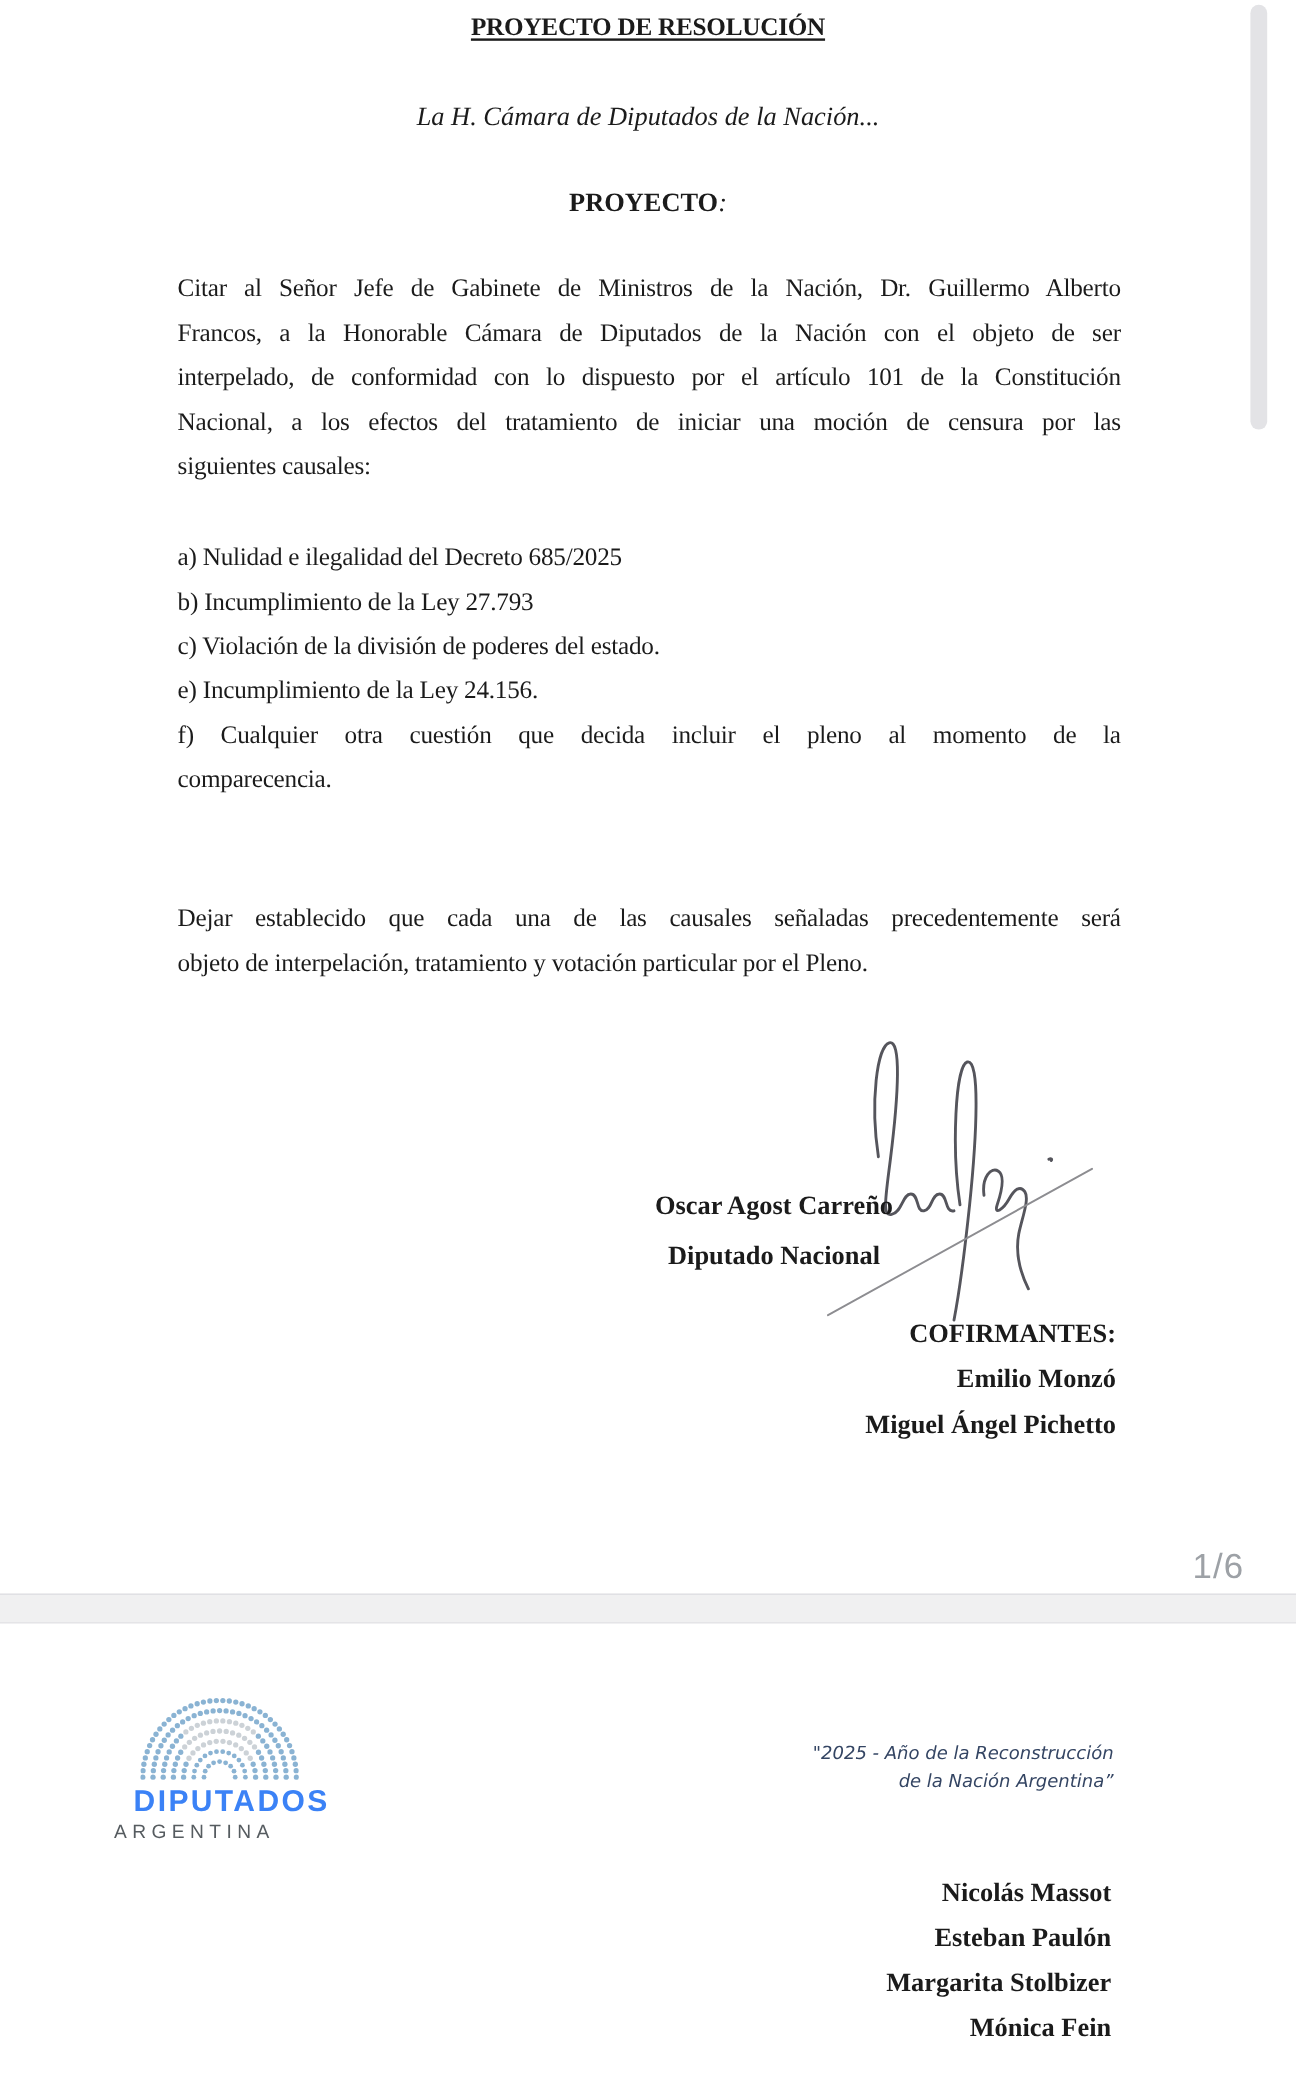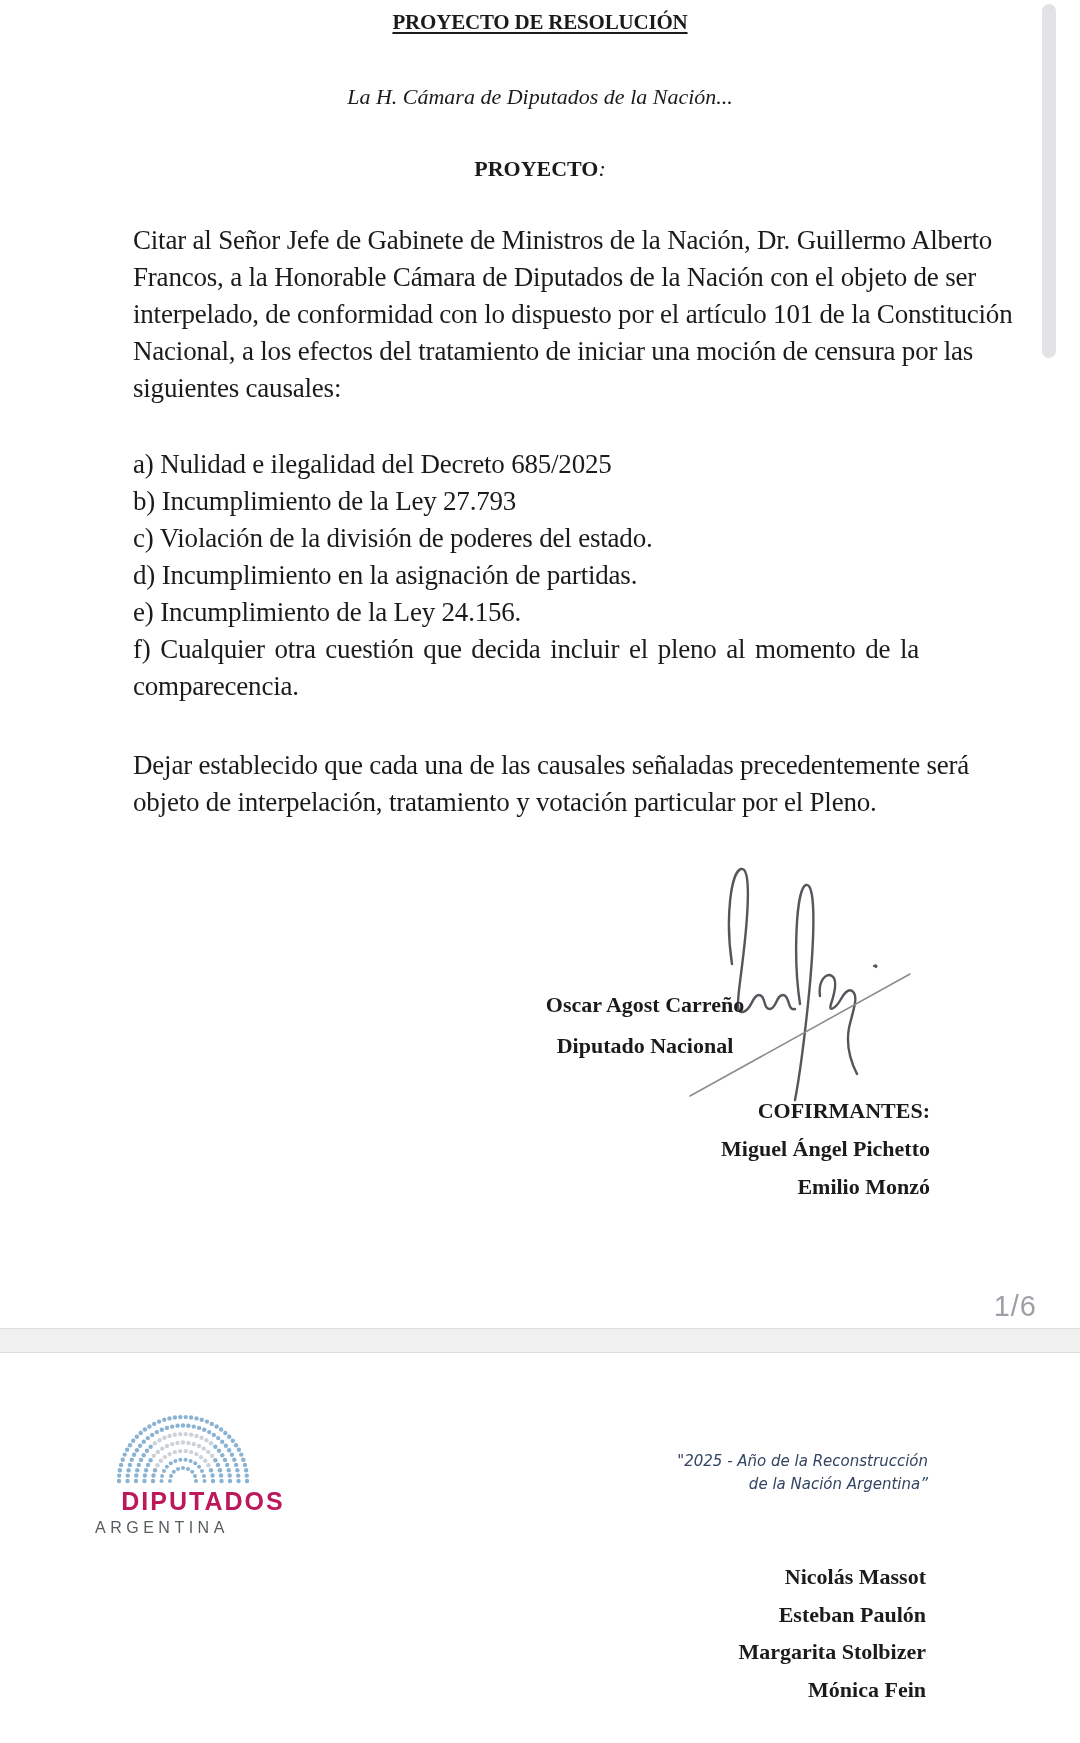--- a/index.html
+++ b/index.html
@@ -15,21 +15,21 @@
 
   .doc-title { top:10px; left:0; width:1080px; text-align:center;
                font-size:21px; font-weight:bold; letter-spacing:-0.2px;
                text-decoration:underline; text-underline-offset:3px; }
   .doc-subtitle { top:84px; left:0; width:1080px; text-align:center;
                   font-size:22px; font-style:italic; }
   .doc-resolve { top:156px; left:0; width:1080px; text-align:center; font-size:22px; }
   .doc-resolve .b { font-weight:bold; }
   .doc-resolve .c { font-style:italic; }
 
-  .textblock { left:133px; width:786px; font-size:27px; letter-spacing:-0.2px; }
+  .textblock { left:148px; width:786px; font-size:21px; letter-spacing:-0.2px; }
   .tline { line-height:37px; height:37px; white-space:nowrap; }
   .jline { text-align:justify; text-align-last:justify; }
   .lline { text-align:left; text-align-last:left; }
 
   .para1  { top:222px; }
   .causes { top:446px; }
   .para2  { top:747px; }
 
   
   .sig-svg { left:678px; top:846px; }
@@ -43,23 +43,23 @@
 
   .page-separator { position:absolute; left:0; top:1328px; width:1080px; height:25px;
                     background:#f0f0f1; border-top:1px solid #dddde0; border-bottom:1px solid #dddde0; }
 
   
   .scroll-thumb { right:24px; top:4px; width:14px; height:354px;
                   background:#e3e3e6; border-radius:7px; }
 
   
   .logo-dots { left:117px; top:1410px; }
-  .logo-line1 { left:113px; top:1487px; width:180px; text-align:center;
+  .logo-line1 { left:103px; top:1487px; width:180px; text-align:center;
                 font-family:"Liberation Sans",sans-serif; font-size:25px; font-weight:600;
-                letter-spacing:2px; color:#be185d; }
+                letter-spacing:2px; color:#3b82f6; }
   .logo-line2 { left:95px; top:1519px; width:180px; text-align:left;
                 font-family:"Liberation Sans",sans-serif; font-size:16px; font-weight:500;
                 letter-spacing:4.5px; color:#565c60; }
 
   .motto { right:152px; top:1450px; text-align:right; font-family:"DejaVu Sans",sans-serif;
            font-style:italic; font-size:15px; line-height:23px; color:#344563; }
 
   .signers { right:154px; top:1558px; text-align:right; font-size:22px; font-weight:bold;
              line-height:37.5px; }
 </style>
@@ -79,21 +79,20 @@
     <div class="tline jline">Francos, a la Honorable Cámara de Diputados de la Nación con el objeto de ser</div>
     <div class="tline jline">interpelado, de conformidad con lo dispuesto por el artículo 101 de la Constitución</div>
     <div class="tline jline">Nacional, a los efectos del tratamiento de iniciar una moción de censura por las</div>
     <div class="tline lline">siguientes causales:</div>
   </div>
 
   <div class="abs textblock causes">
     <div class="tline lline">a) Nulidad e ilegalidad del Decreto 685/2025</div>
     <div class="tline lline">b) Incumplimiento de la Ley 27.793</div>
     <div class="tline lline">c) Violación de la división de poderes del estado.</div>
-    <div class="tline lline">d) Incumplimiento en la asignación de partidas.</div>
     <div class="tline lline">e) Incumplimiento de la Ley 24.156.</div>
     <div class="tline jline">f) Cualquier otra cuestión que decida incluir el pleno al momento de la</div>
     <div class="tline lline">comparecencia.</div>
   </div>
 
   <div class="abs textblock para2">
     <div class="tline jline">Dejar establecido que cada una de las causales señaladas precedentemente será</div>
     <div class="tline lline">objeto de interpelación, tratamiento y votación particular por el Pleno.</div>
   </div>
 
@@ -107,22 +106,22 @@
     <path d="M12,250 L232,128" stroke="#8d8d91" stroke-width="1.6" stroke-linecap="round" fill="none"></path>
   </svg>
 
   <div class="abs signer-block">
     <div>Oscar Agost Carreño</div>
     <div>Diputado Nacional</div>
   </div>
 
   <div class="abs cofirmantes-block">
     <div>COFIRMANTES:</div>
+    <div>Emilio Monzó</div>
     <div>Miguel Ángel Pichetto</div>
-    <div>Emilio Monzó</div>
   </div>
 
   <div class="abs page-indicator">1/6</div>
 </div>
 
 <div class="page-separator"></div>
 
 <div class="abs scroll-thumb"></div>
 
 <div class="page page2"></div>

